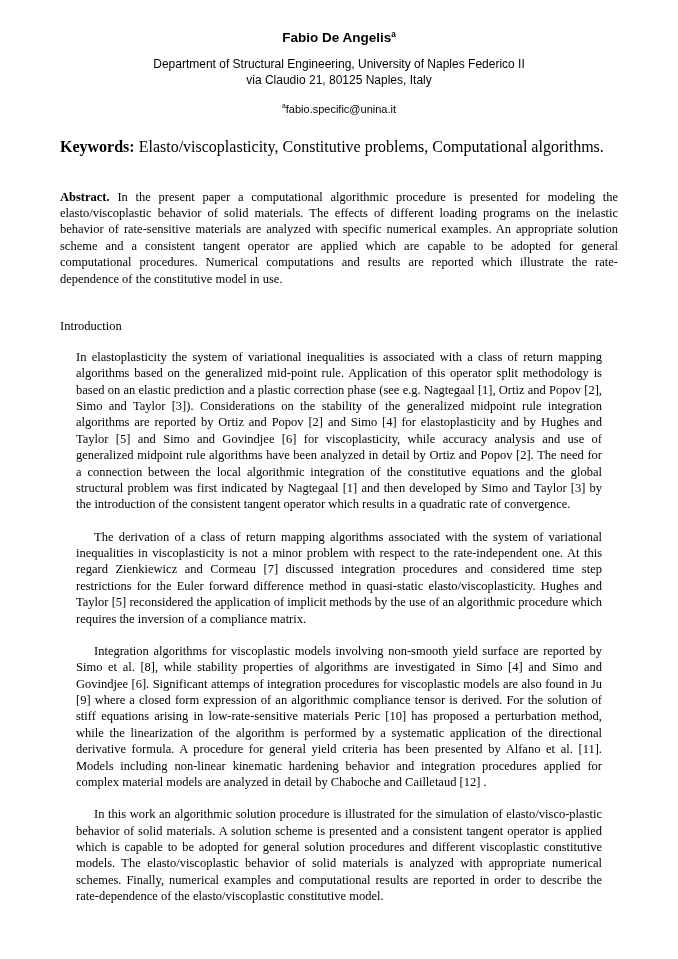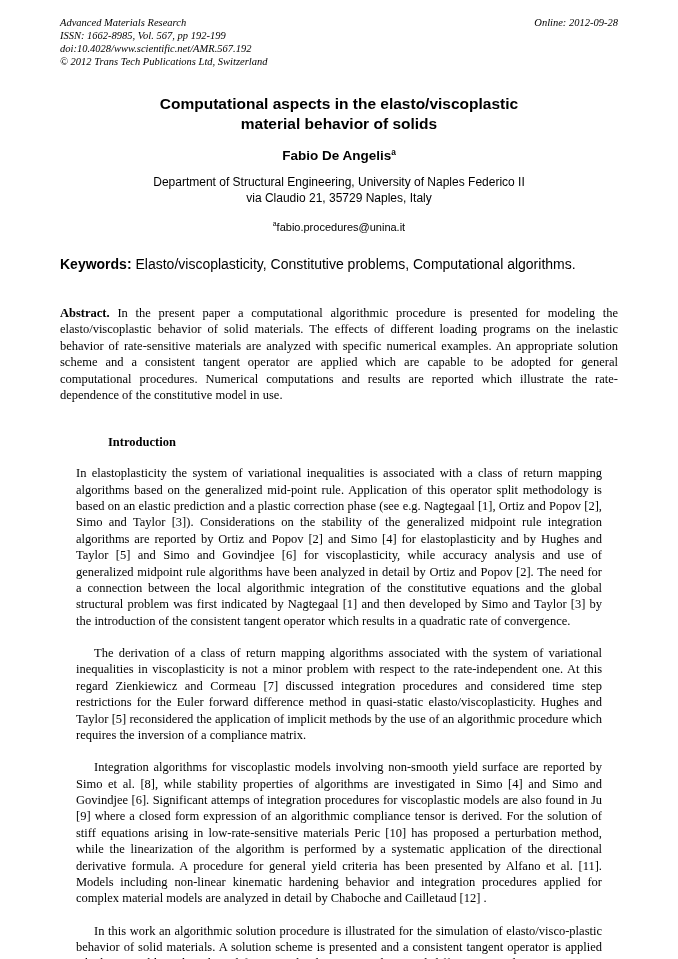--- a/index.html
+++ b/index.html
@@ -50,73 +50,62 @@
     text-align: center;
     margin-top: 12px;
   }
   .email {
     font-family: "Liberation Sans", sans-serif;
     font-size: 11px;
     text-align: center;
     margin-top: 14px;
   }
   .keywords {
-    font-family: Liberation Sans, sans-serif;
-    font-size: 14px;
+    font-family: Liberation Serif, serif;
+    font-size: 16px;
     margin-top: 23px;
   }
   .keywords .kw-label { font-weight: bold; }
   .abstract {
     font-size: 12.5px;
     line-height: 1.31;
     text-align: justify;
     margin-top: 33px;
   }
   .abstract .abs-label { font-weight: bold; }
   .section-heading {
     font-size: 12.5px;
-    font-weight: bold;
+    font-weight: normal;
     margin-top: 32px;
-    margin-left: 48px;
   }
   .body-p {
     font-size: 12.5px;
     line-height: 1.31;
     text-align: justify;
     margin: 16px;
   }
   .first-p { margin-top: 15px; }
   .indent { text-indent: 18px; }
   sup { font-size: 0.62em; vertical-align: super; line-height: 0; }
 </style>
 </head>
 <body>
 
 <div class="page">
 
-  <div class="hdr">
-    <div class="hdr-left">
-      <div>Advanced Materials Research</div>
-      <div>ISSN: 1662-8985, Vol. 567, pp 192-199</div>
-      <div>doi:10.4028/www.scientific.net/AMR.567.192</div>
-      <div>© 2012 Trans Tech Publications Ltd, Switzerland</div>
-    </div>
-    <div class="hdr-right">Online: 2012-09-28</div>
-  </div>
 
-  <h1 class="title">Computational aspects in the elasto/viscoplastic material behavior of solids</h1>
 
   <div class="author"><span>Fabio De Angelis</span><sup>a</sup></div>
 
   <div class="affil">
     <div>Department of Structural Engineering, University of Naples Federico II</div>
-    <div>via Claudio 21, 35729 Naples, Italy</div>
+    <div>via Claudio 21, 80125 Naples, Italy</div>
   </div>
 
-  <div class="email"><sup>a</sup><span>fabio.procedures@unina.it</span></div>
+  <div class="email"><sup>a</sup><span>fabio.specific@unina.it</span></div>
 
   <div class="keywords"><span class="kw-label">Keywords:</span><span> Elasto/viscoplasticity, Constitutive problems, Computational algorithms.</span></div>
 
   <p class="abstract"><span class="abs-label">Abstract.</span><span> In the present paper a computational algorithmic procedure is presented for modeling the elasto/viscoplastic behavior of solid materials. The effects of different loading programs on the inelastic behavior of rate-sensitive materials are analyzed with specific numerical examples. An appropriate solution scheme and a consistent tangent operator are applied which are capable to be adopted for general computational procedures. Numerical computations and results are reported which illustrate the rate-dependence of the constitutive model in use.</span></p>
 
   <h2 class="section-heading">Introduction</h2>
 
   <p class="body-p first-p">In elastoplasticity the system of variational inequalities is associated with a class of return mapping algorithms based on the generalized mid-point rule. Application of this operator split methodology is based on an elastic prediction and a plastic correction phase (see e.g. Nagtegaal [1], Ortiz and Popov [2], Simo and Taylor [3]). Considerations on the stability of the generalized midpoint rule integration algorithms are reported by Ortiz and Popov [2] and Simo [4] for elastoplasticity and by Hughes and Taylor [5] and Simo and Govindjee [6] for viscoplasticity, while accuracy analysis and use of generalized midpoint rule algorithms have been analyzed in detail by Ortiz and Popov [2]. The need for a connection between the local algorithmic integration of the constitutive equations and the global structural problem was first indicated by Nagtegaal [1] and then developed by Simo and Taylor [3] by the introduction of the consistent tangent operator which results in a quadratic rate of convergence.</p>
   <p class="body-p indent">The derivation of a class of return mapping algorithms associated with the system of variational inequalities in viscoplasticity is not a minor problem with respect to the rate-independent one. At this regard Zienkiewicz and Cormeau [7] discussed integration procedures and considered time step restrictions for the Euler forward difference method in quasi-static elasto/viscoplasticity. Hughes and Taylor [5] reconsidered the application of implicit methods by the use of an algorithmic procedure which requires the inversion of a compliance matrix.</p>
   <p class="body-p indent">Integration algorithms for viscoplastic models involving non-smooth yield surface are reported by Simo et al. [8], while stability properties of algorithms are investigated in Simo [4] and Simo and Govindjee [6]. Significant attemps of integration procedures for viscoplastic models are also found in Ju [9] where a closed form expression of an algorithmic compliance tensor is derived. For the solution of stiff equations arising in low-rate-sensitive materials Peric [10] has proposed a perturbation method, while the linearization of the algorithm is performed by a systematic application of the directional derivative formula. A procedure for general yield criteria has been presented by Alfano et al. [11]. Models including non-linear kinematic hardening behavior and integration procedures applied for complex material models are analyzed in detail by Chaboche and Cailletaud [12] .</p>

